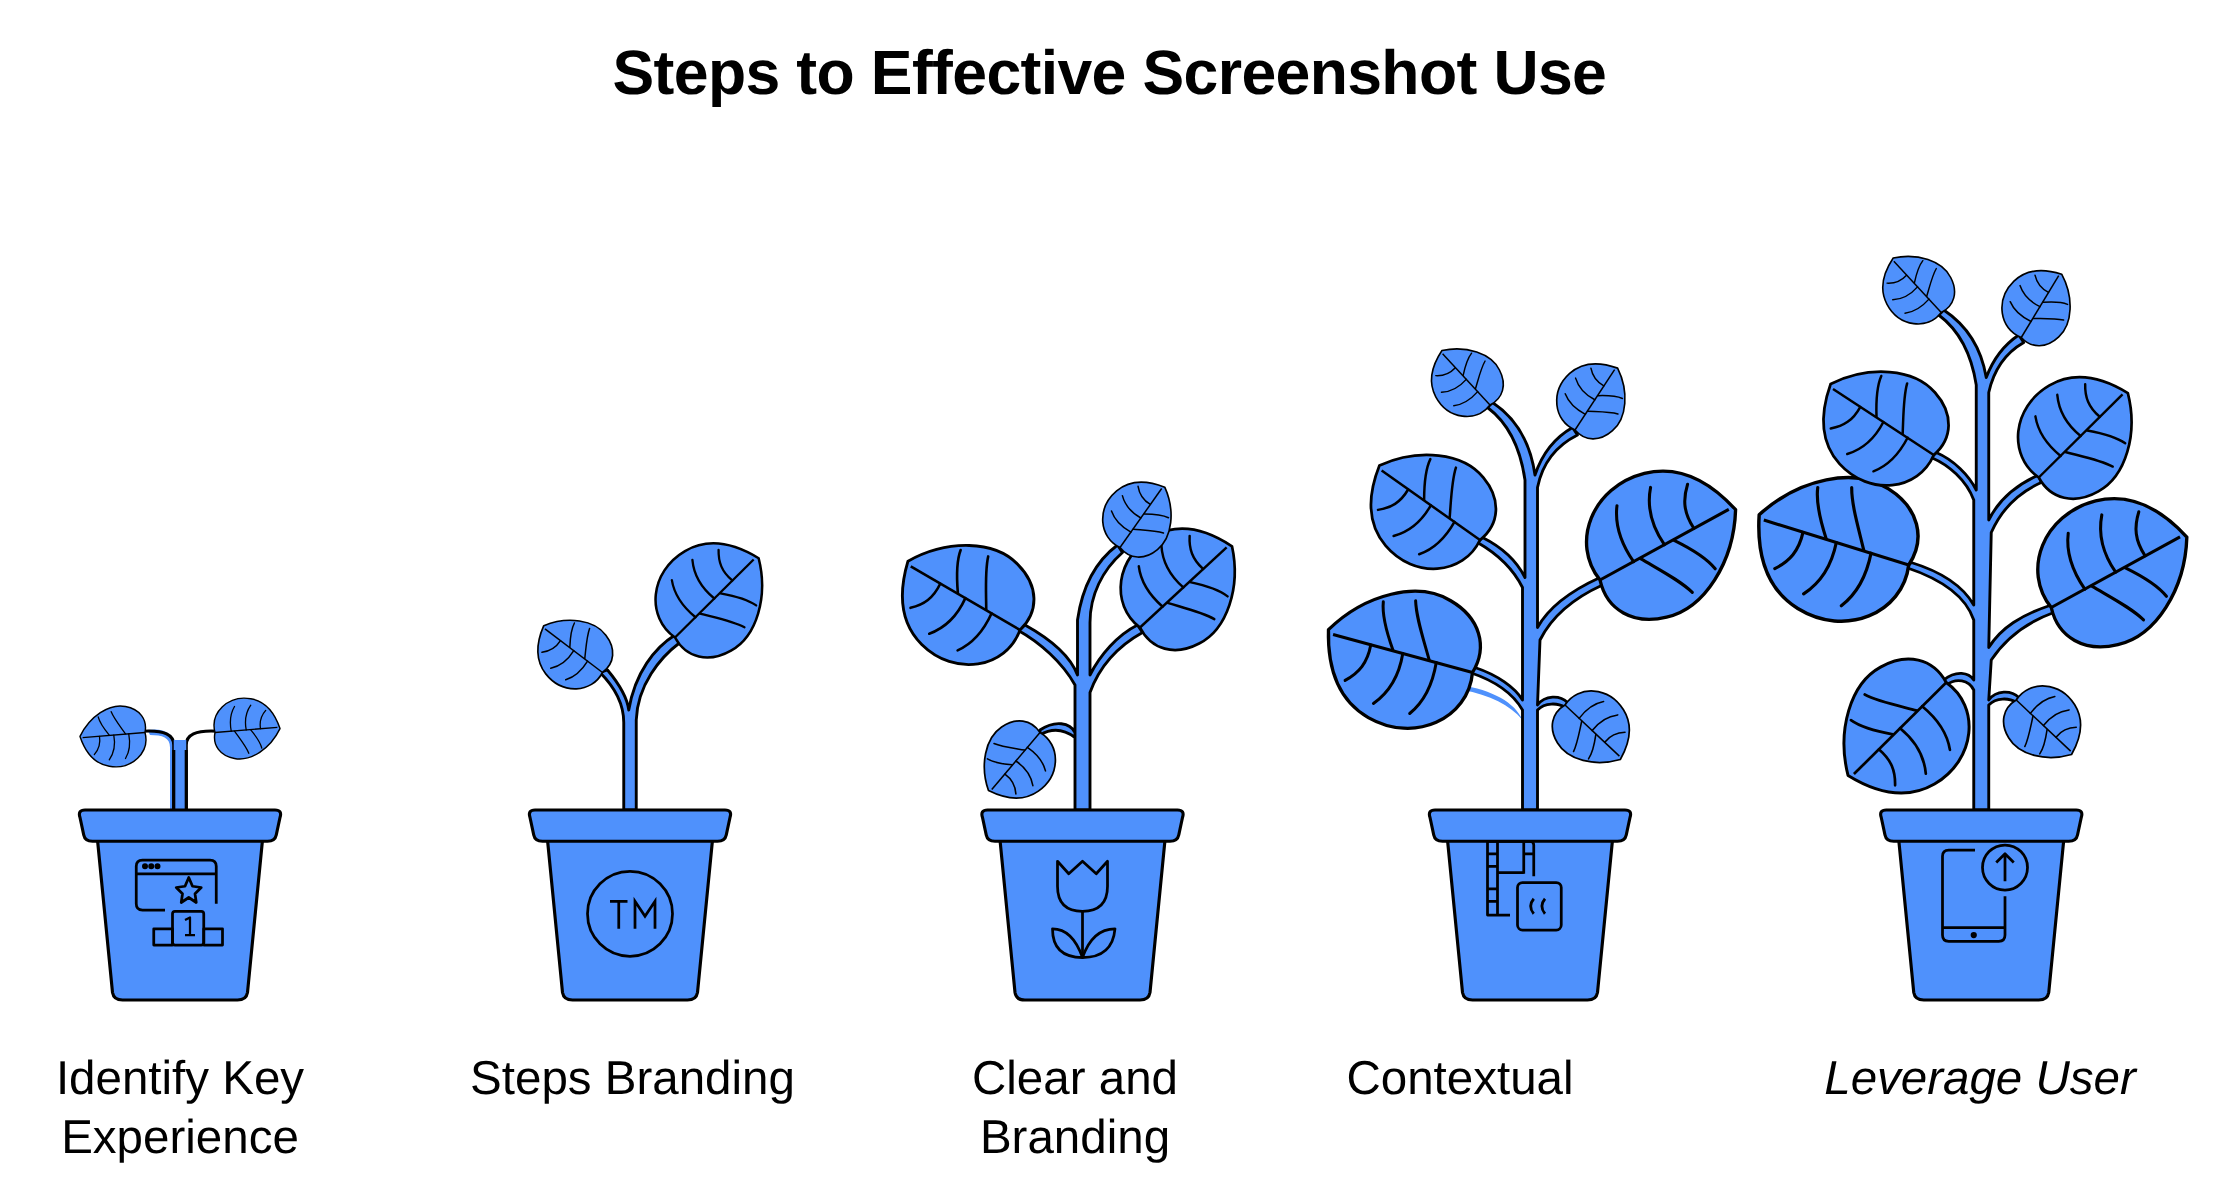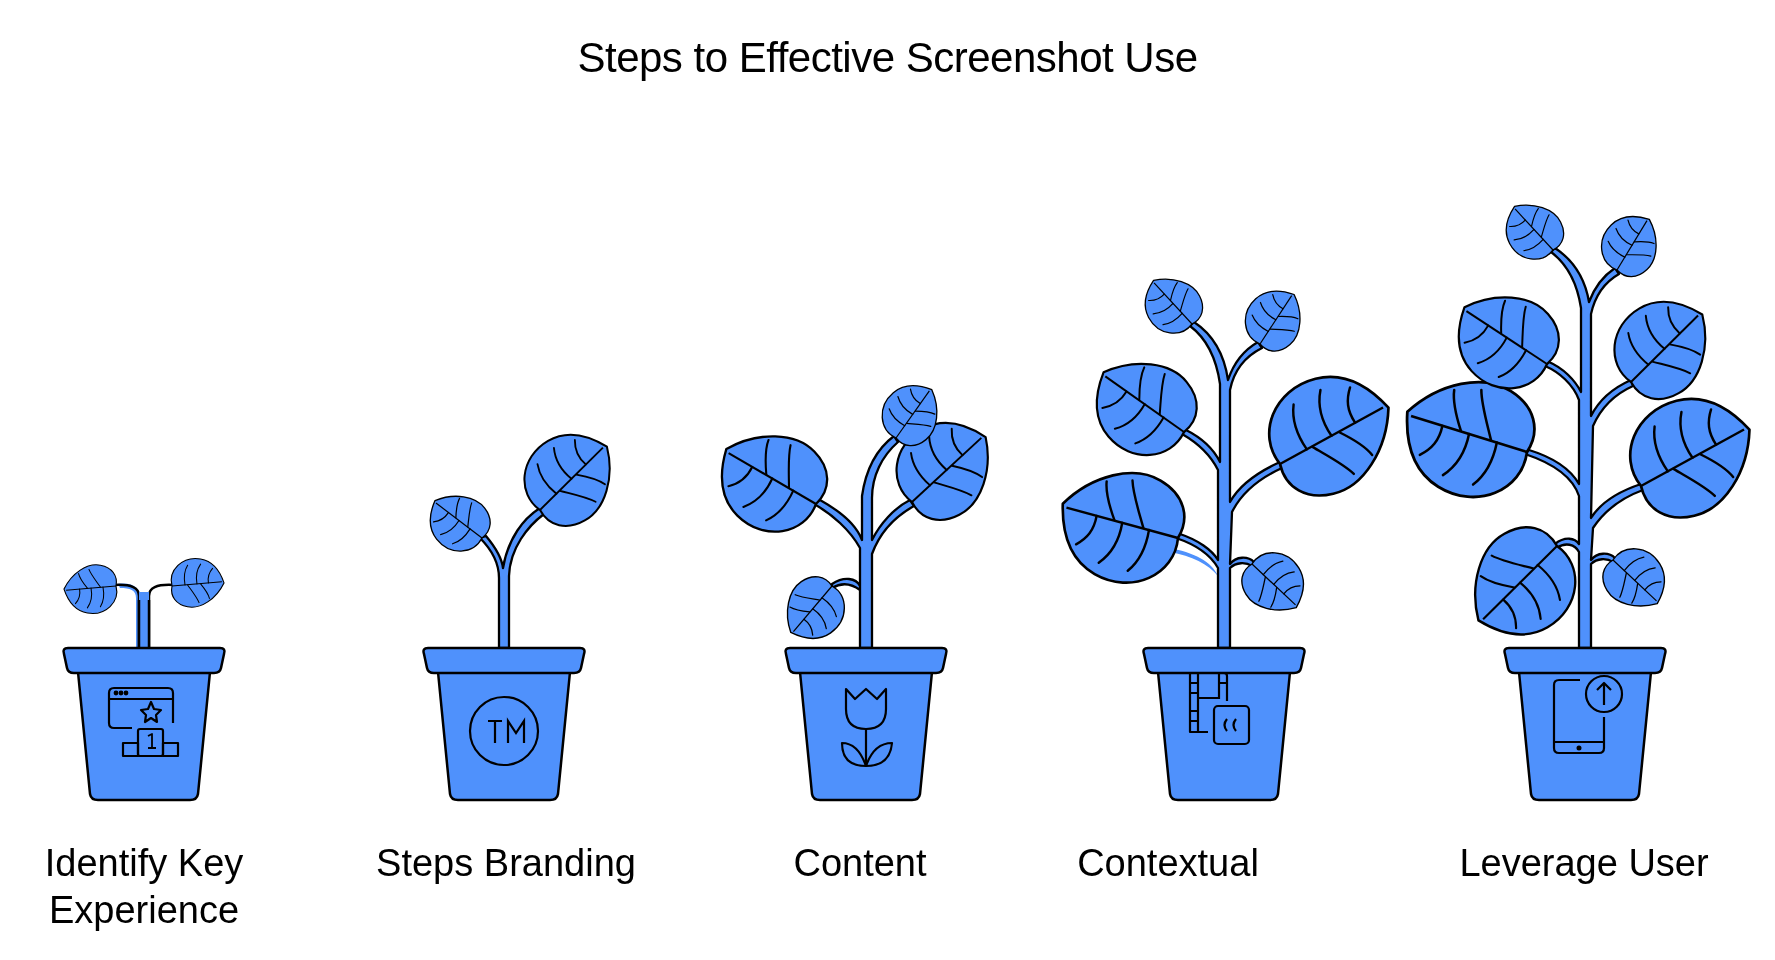--- a/index.html
+++ b/index.html
@@ -1,19 +1,19 @@
 <!DOCTYPE html>
 <html><head>
 <meta charset="utf-8">
 <style>
   html, body { margin:0; padding:0; background:#ffffff; }
   body { width:1775px; height:960px; position:relative; overflow:hidden;
          font-family:"Liberation Sans", sans-serif; color:#000; }
   .title { position:absolute; left:0; width:1775px; top:30px; text-align:center;
-           font-size:42px; font-weight:normal; letter-spacing:-0.5px; line-height:56px; }
+           font-size:50px; font-weight:bold; letter-spacing:-0.5px; line-height:56px; }
   .step-label { position:absolute; width:340px; text-align:center; font-size:38px;
                 line-height:47px; top:840px; }
   svg.art { position:absolute; left:0; top:0; }
 </style>
 </head>
 <body>
 
 <div class="title">Steps to Effective Screenshot Use</div>
 
 <svg class="art" width="1775" height="960" viewBox="0 0 1775 960" xmlns="http://www.w3.org/2000/svg">
@@ -168,20 +168,21 @@
 
 <div class="step-label" style="left:-26px;">
   <div>Identify Key</div>
   <div>Experience</div>
 </div>
 <div class="step-label" style="left:336px;">
   <div>Steps Branding</div>
   <div></div>
 </div>
 <div class="step-label" style="left:690px;">
-  <div>Content</div>
+  <div>Clear and</div>
+  <div>Branding</div>
 </div>
 <div class="step-label" style="left:998px;">
   <div>Contextual</div>
 </div>
-<div class="step-label" style="left:1414px;">
+<div class="step-label" style="left:1414px;font-style:italic;">
   <div>Leverage User</div>
 </div>
 
 </body></html>

